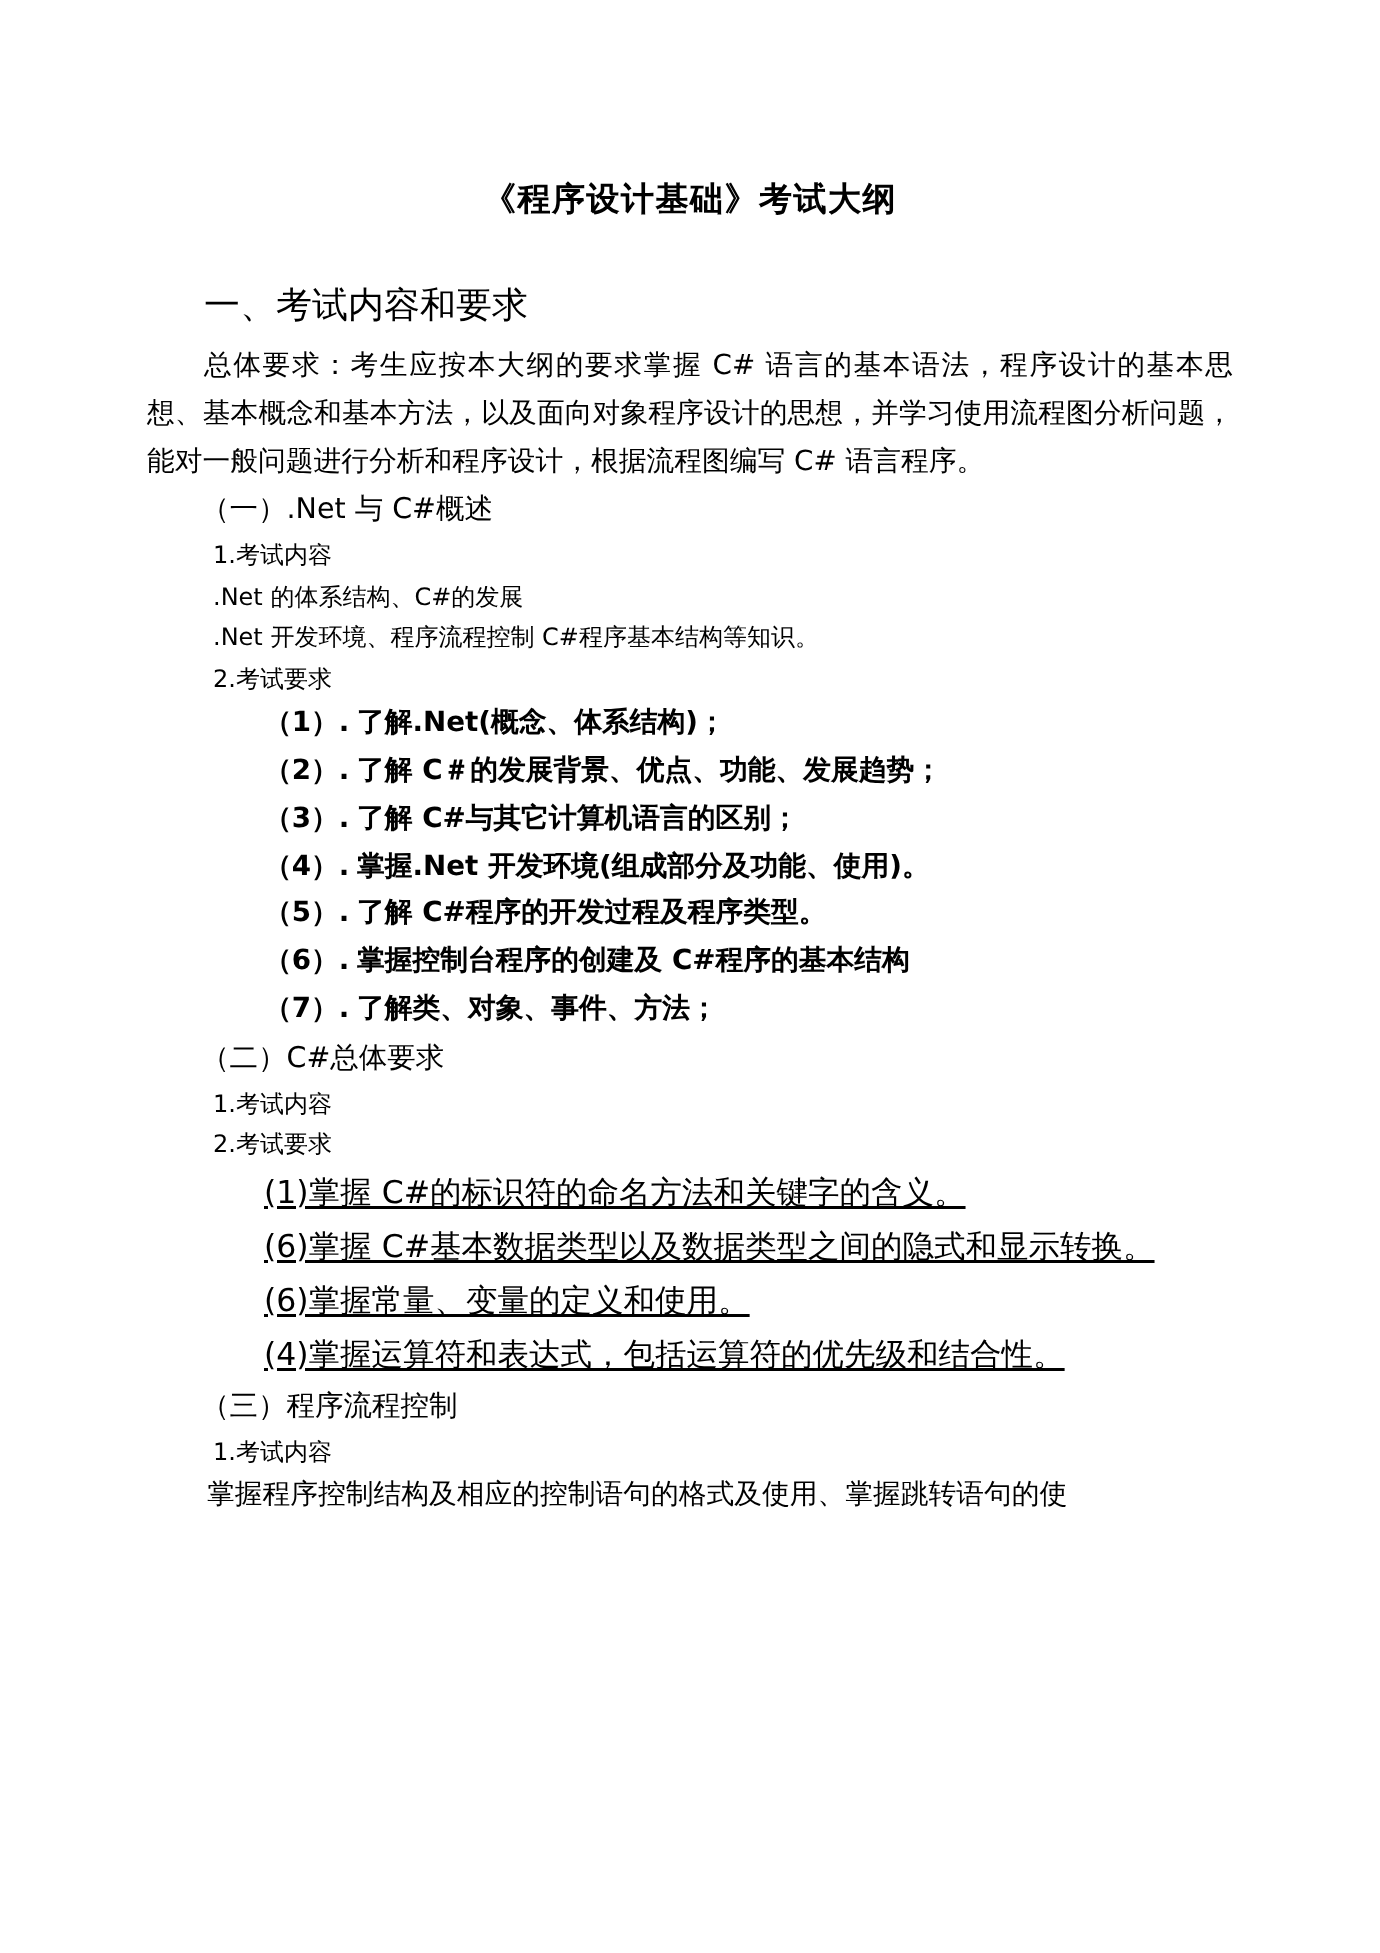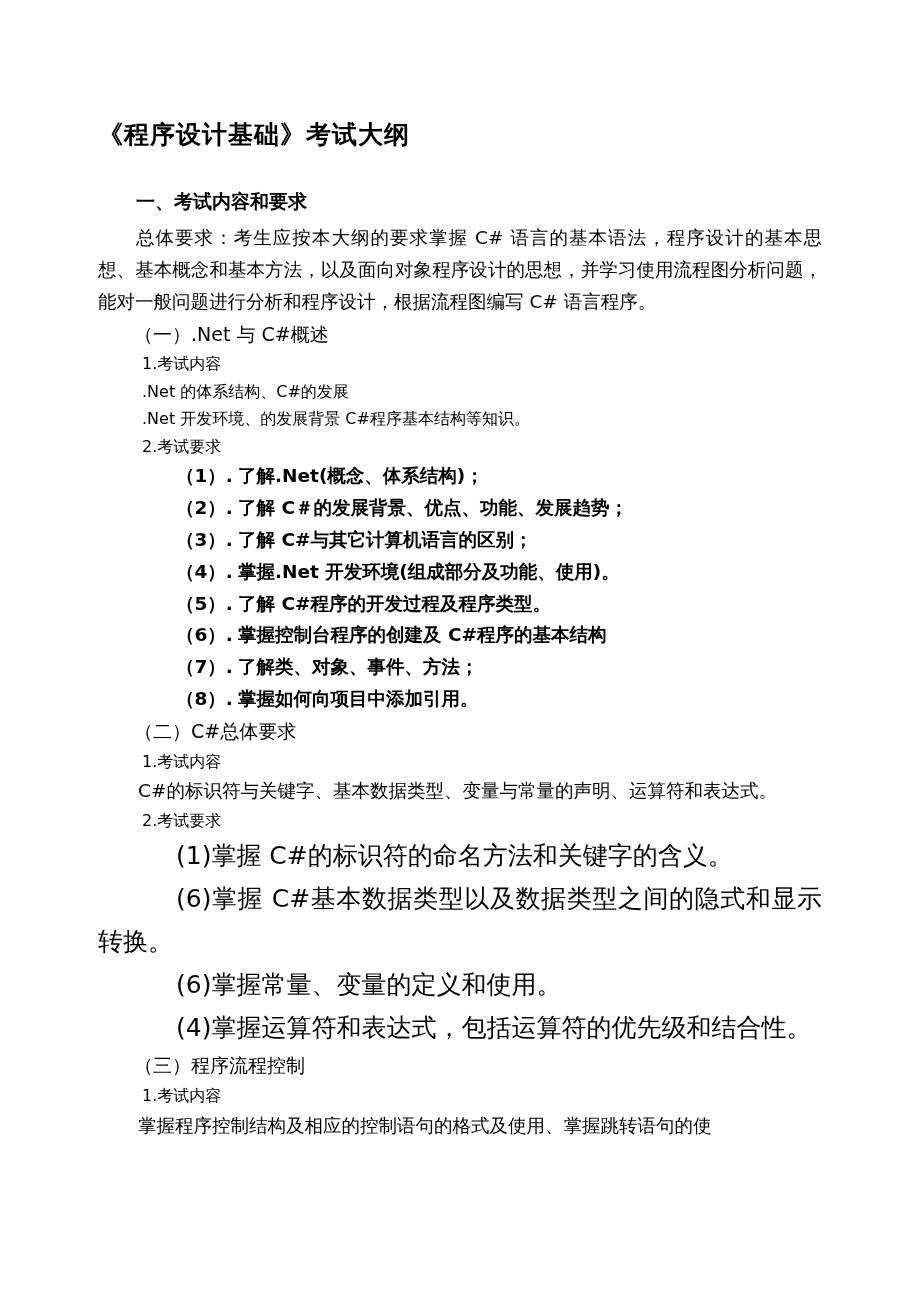--- a/index.html
+++ b/index.html
@@ -12,29 +12,30 @@
     height: 1302px;
     background: #ffffff;
     position: relative;
     box-sizing: border-box;
     padding: 96px 98px 40px 98px;
     font-family: "DejaVu Sans", "Liberation Sans", sans-serif;
     color: #000000;
     overflow: hidden;
   }
   .doc-title {
-    font-size: 25px;
+    text-align: center;
+    font-size: 22px;
     font-weight: bold;
     letter-spacing: 1px;
     margin: 22px 0 34px 0;
     font-family: "DejaVu Sans", "Liberation Sans", sans-serif;
   }
   .section-heading {
-    font-size: 19px;
-    font-weight: bold;
+    font-size: 24px;
+    font-weight: normal;
     margin: 0 0 4px 0;
     text-indent: 38px;
     line-height: 1.75;
   }
   p {
     margin: 0;
     font-size: 18.5px;
     line-height: 1.72;
     text-align: justify;
     text-justify: inter-ideograph;
@@ -47,22 +48,23 @@
     font-size: 19px;
     line-height: 1.72;
   }
   .lvl2 {
     text-indent: 44px;
     font-size: 16px;
     line-height: 1.72;
   }
   .lvl3 {
     text-indent: 78px;
-    font-size: 25px;
+    font-size: 21px;
     line-height: 1.72;
+    text-decoration: underline;
   }
   .lvl2-hang {
     padding-left: 28px;
     text-indent: 12px;
     font-size: 18.5px;
     line-height: 1.72;
   }
   .item-row {
     display: block;
     font-size: 18.5px;
@@ -84,37 +86,35 @@
   <h1 class="doc-title">《程序设计基础》考试大纲</h1>
 
   <div class="section-heading">一、考试内容和要求</div>
 
   <p class="para-indent">总体要求：考生应按本大纲的要求掌握 C# 语言的基本语法，程序设计的基本思想、基本概念和基本方法，以及面向对象程序设计的思想，并学习使用流程图分析问题，能对一般问题进行分析和程序设计，根据流程图编写 C# 语言程序。</p>
 
   <div>
     <p class="lvl1">（一）.Net 与 C#概述</p>
     <p class="lvl2">1.考试内容</p>
     <p class="lvl2">.Net 的体系结构、C#的发展</p>
-    <p class="lvl2">.Net 开发环境、的发展背景 C#程序基本结构等知识。</p>
+    <p class="lvl2">.Net 开发环境、程序流程控制 C#程序基本结构等知识。</p>
     <p class="lvl2">2.考试要求</p>
 
     <div class="item-row"><span class="item-num">（1）.</span><span>了解.Net(概念、体系结构)；</span></div>
     <div class="item-row"><span class="item-num">（2）.</span><span>了解 C＃的发展背景、优点、功能、发展趋势；</span></div>
     <div class="item-row"><span class="item-num">（3）.</span><span>了解 C#与其它计算机语言的区别；</span></div>
     <div class="item-row"><span class="item-num">（4）.</span><span>掌握.Net 开发环境(组成部分及功能、使用)。</span></div>
     <div class="item-row"><span class="item-num">（5）.</span><span>了解 C#程序的开发过程及程序类型。</span></div>
     <div class="item-row"><span class="item-num">（6）.</span><span>掌握控制台程序的创建及 C#程序的基本结构</span></div>
     <div class="item-row"><span class="item-num">（7）.</span><span>了解类、对象、事件、方法；</span></div>
-    <div class="item-row"><span class="item-num">（8）.</span><span>掌握如何向项目中添加引用。</span></div>
   </div>
 
   <div>
     <p class="lvl1">（二）C#总体要求</p>
     <p class="lvl2">1.考试内容</p>
-    <p class="lvl2-hang">C#的标识符与关键字、基本数据类型、变量与常量的声明、运算符和表达式。</p>
     <p class="lvl2">2.考试要求</p>
 
     <p class="lvl3">(1)掌握 C#的标识符的命名方法和关键字的含义。</p>
     <p class="lvl3">(6)掌握 C#基本数据类型以及数据类型之间的隐式和显示转换。</p>
     <p class="lvl3">(6)掌握常量、变量的定义和使用。</p>
     <p class="lvl3">(4)掌握运算符和表达式，包括运算符的优先级和结合性。</p>
   </div>
 
   <div>
     <p class="lvl1">（三）程序流程控制</p>

